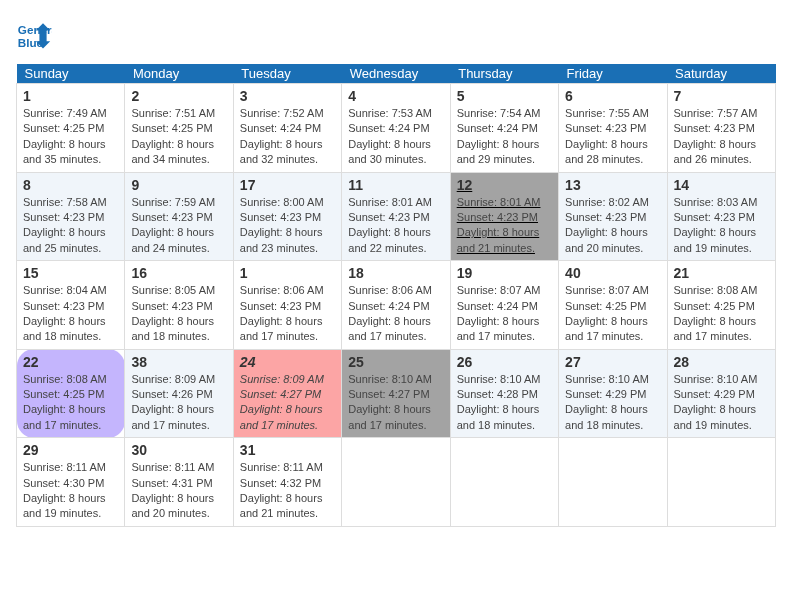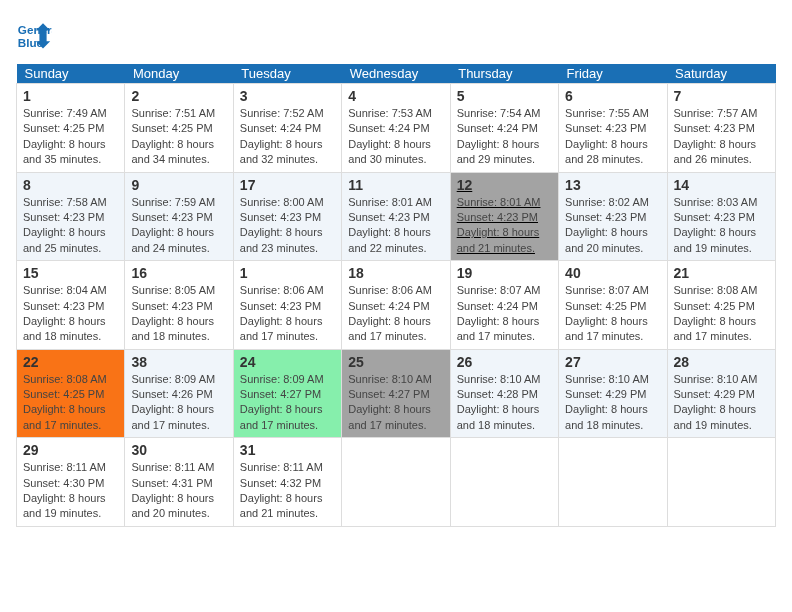--- a/index.html
+++ b/index.html
@@ -192,29 +192,29 @@
         <td>
           <span class="day-num">40</span>
           <div class="day-info">Sunrise: 8:07 AM<br>Sunset: 4:25 PM<br>Daylight: 8 hours <br>and 17 minutes.</div>
         </td>
         <td>
           <span class="day-num">21</span>
           <div class="day-info">Sunrise: 8:08 AM<br>Sunset: 4:25 PM<br>Daylight: 8 hours <br>and 17 minutes.</div>
         </td>
       </tr>
       <tr>
-        <td style="background-color: #f97316;">
+        <td style="background-color: #c4b5fd; border-radius: 17px;">
           <span class="day-num">22</span>
           <div class="day-info">Sunrise: 8:08 AM<br>Sunset: 4:25 PM<br>Daylight: 8 hours <br>and 17 minutes.</div>
         </td>
         <td style="background-color: rgb(240, 245, 250);">
           <span class="day-num">38</span>
           <div class="day-info">Sunrise: 8:09 AM<br>Sunset: 4:26 PM<br>Daylight: 8 hours <br>and 17 minutes.</div>
         </td>
-        <td style="background-color: #86efac;">
+        <td style="background-color: #fca5a5; font-style: italic;">
           <span class="day-num">24</span>
           <div class="day-info">Sunrise: 8:09 AM<br>Sunset: 4:27 PM<br>Daylight: 8 hours <br>and 17 minutes.</div>
         </td>
         <td style="background-color: #a3a3a3;">
           <span class="day-num">25</span>
           <div class="day-info">Sunrise: 8:10 AM<br>Sunset: 4:27 PM<br>Daylight: 8 hours <br>and 17 minutes.</div>
         </td>
         <td style="background-color: rgb(240, 245, 250);">
           <span class="day-num">26</span>
           <div class="day-info">Sunrise: 8:10 AM<br>Sunset: 4:28 PM<br>Daylight: 8 hours <br>and 18 minutes.</div>

